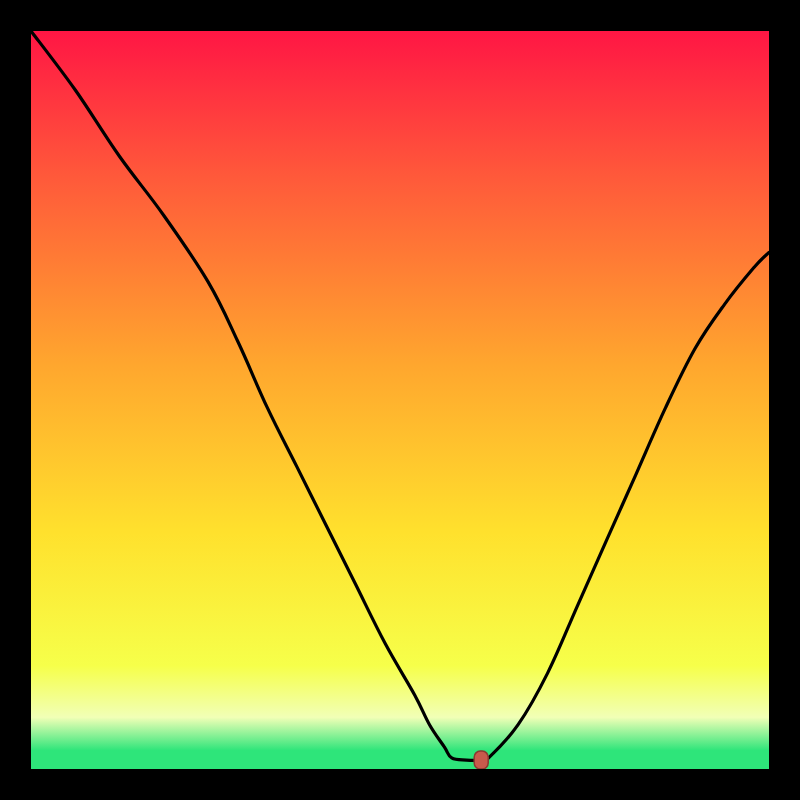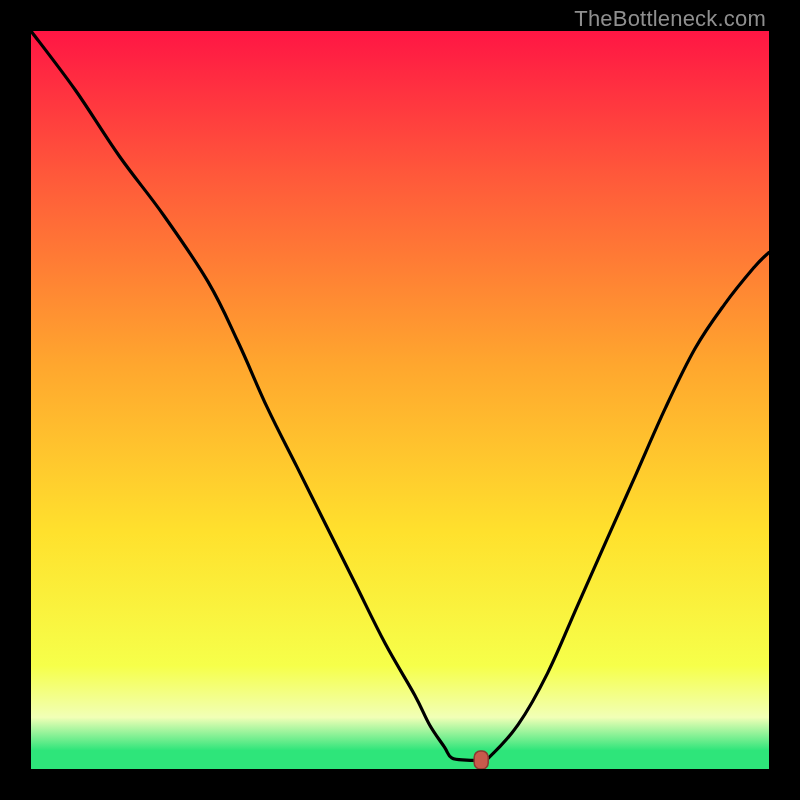--- a/index.html
+++ b/index.html
@@ -36,21 +36,20 @@
     letter-spacing: 0.2px;
     user-select: none;
   }
   svg { display: block; }
 </style>
 </head>
 <body>
 
 <div class="frame">
 
-  <div class="watermark">TheBottleneck.com</div>
 
   <div class="plot-wrap">
     <svg id="chart-svg" width="738" height="738" viewBox="0 0 738 738">
       <defs>
         <linearGradient id="bg-grad" x1="0" y1="0" x2="0" y2="1">
           <stop id="g0" offset="0%" stop-color="#ff1644"></stop>
           <stop id="g1" offset="20%" stop-color="#ff5a3a"></stop>
           <stop id="g2" offset="45%" stop-color="#ffa62e"></stop>
           <stop id="g3" offset="68%" stop-color="#ffe12d"></stop>
           <stop id="g4" offset="86%" stop-color="#f6ff4a"></stop>

